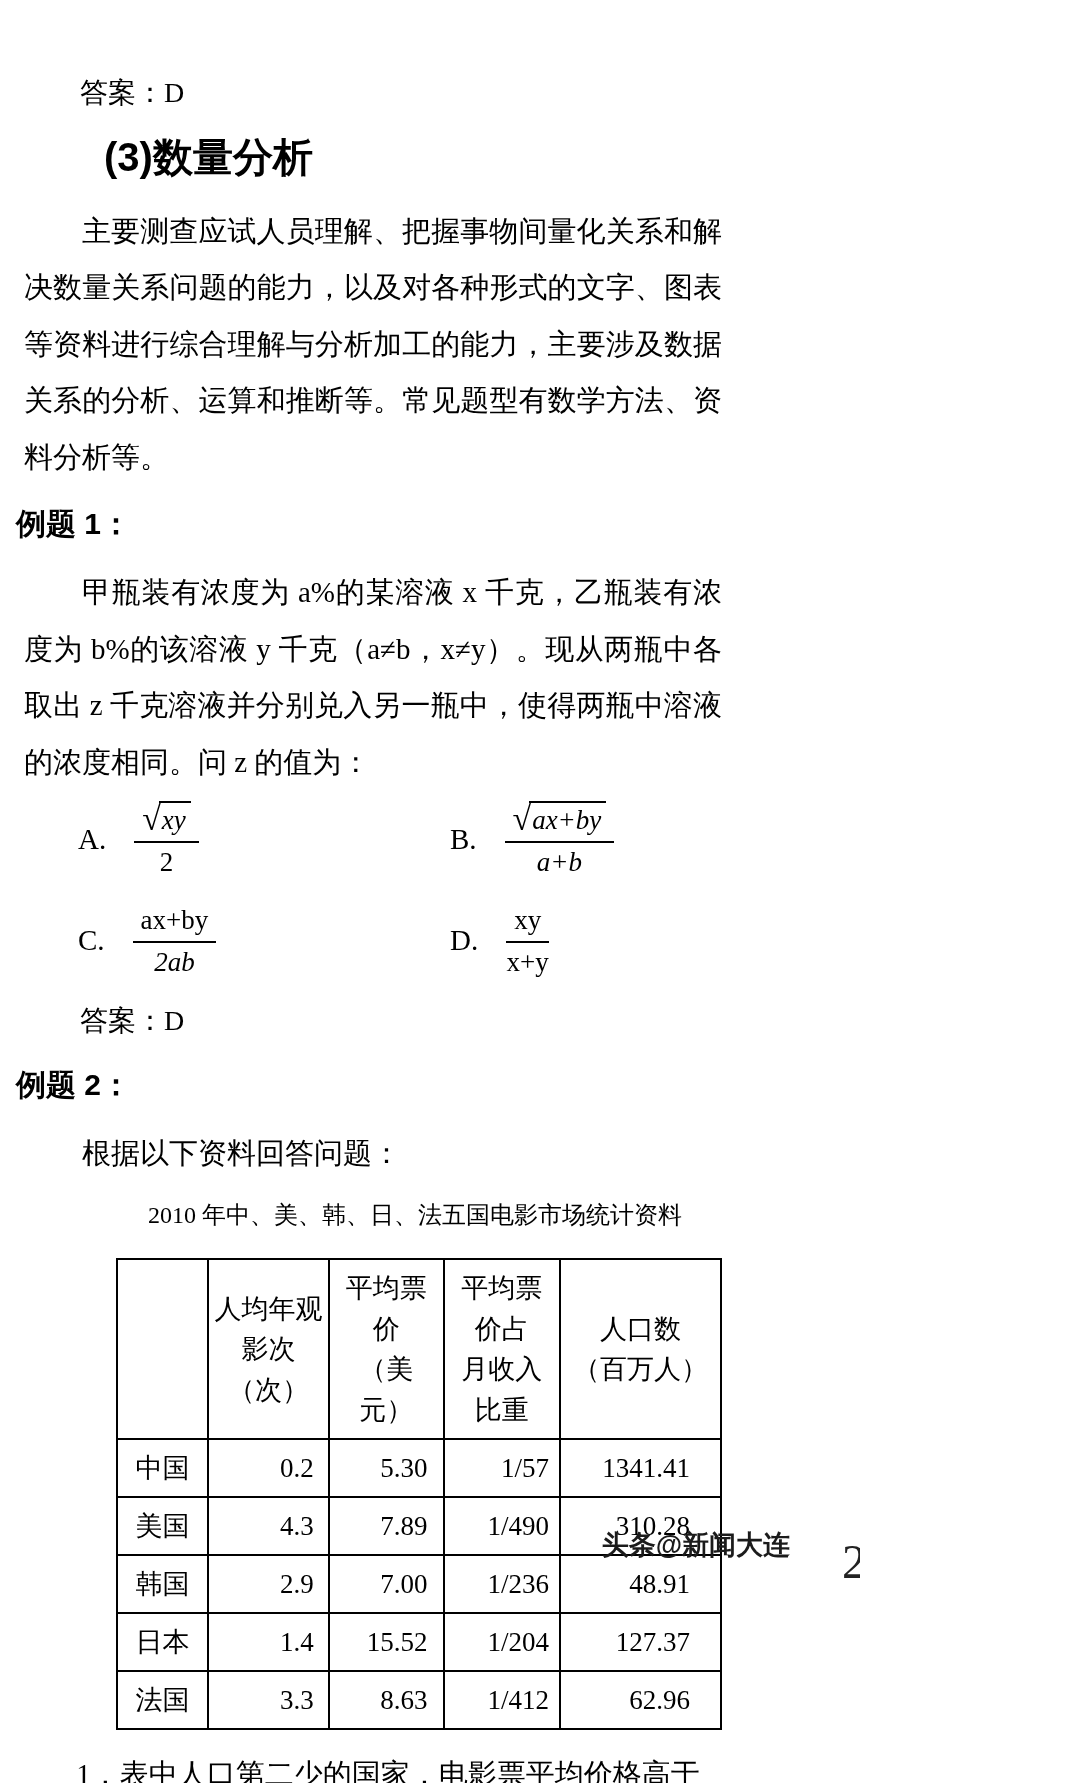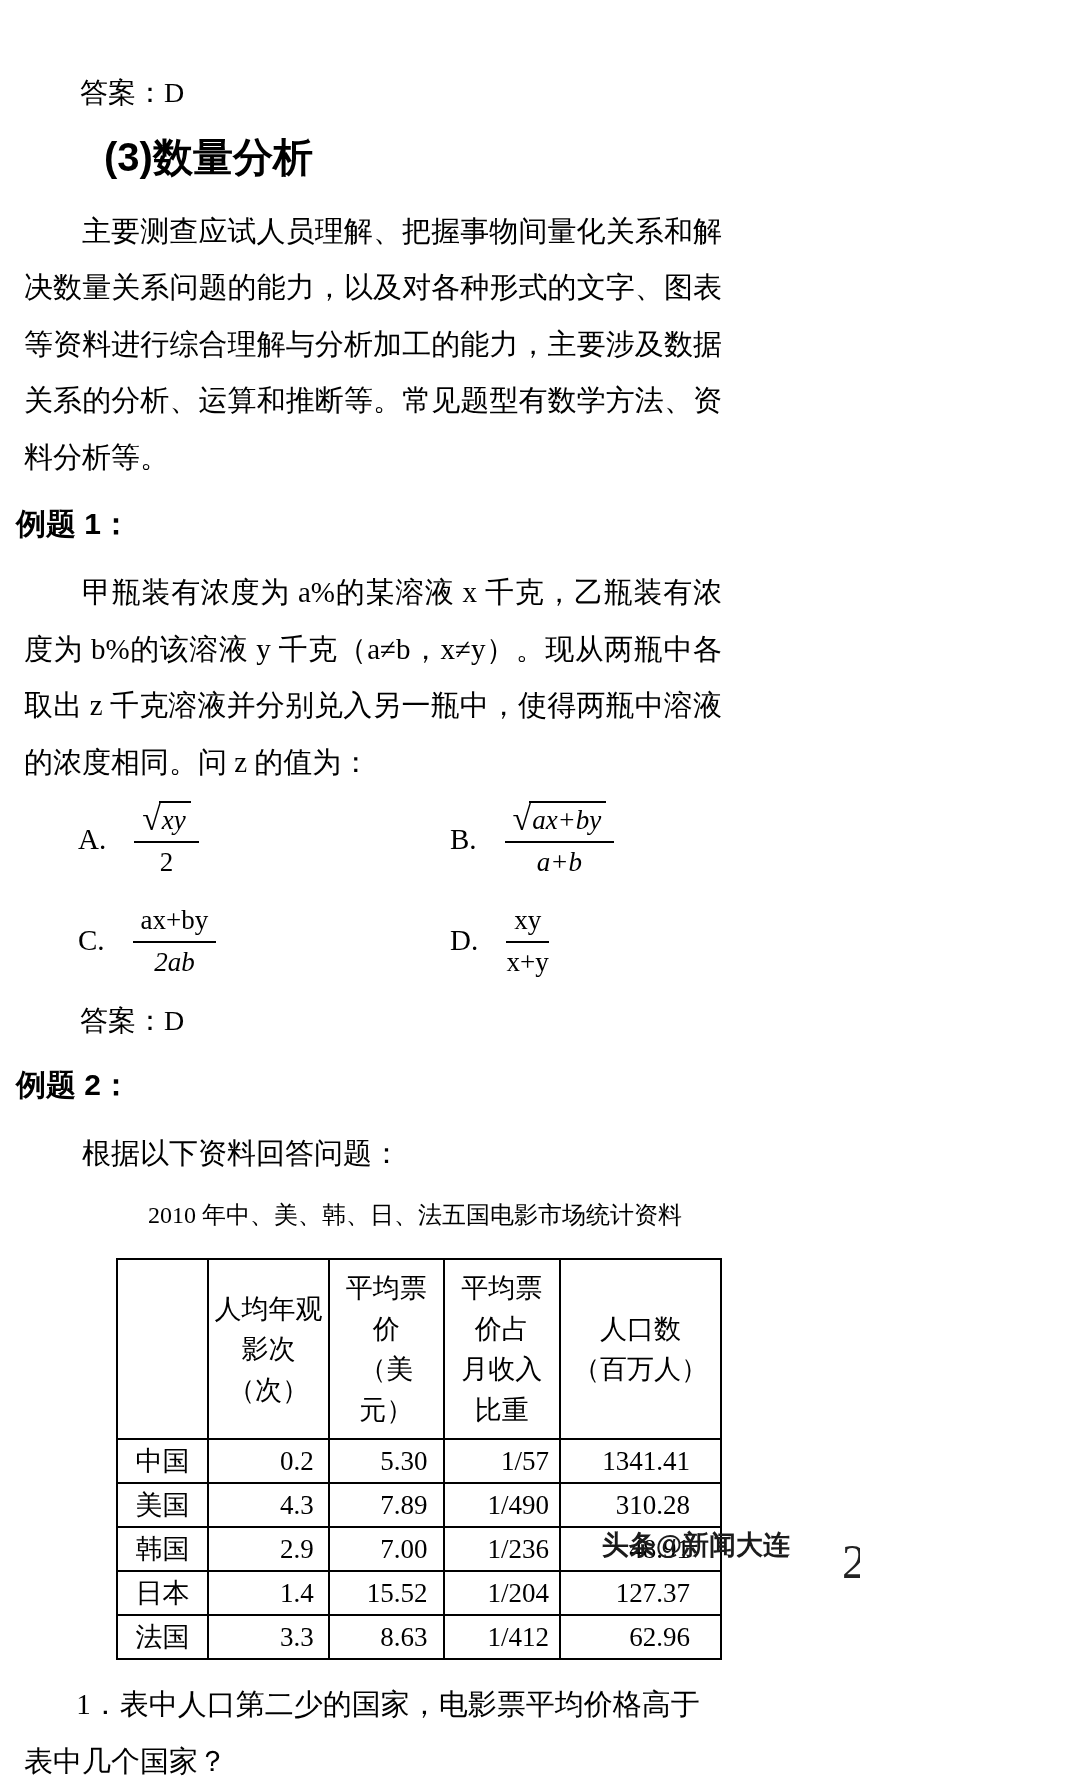--- a/index.html
+++ b/index.html
@@ -89,21 +89,21 @@
     border: 2px solid #000;
     font-weight: normal;
   }
   table.stat-table thead th {
     text-align: center;
     line-height: 1.5;
     padding: 8px 4px;
   }
   table.stat-table tbody td {
     line-height: 40px;
-    padding: 1px 0;
+    padding: 8px 0;
   }
   td.c-country { text-align: center; }
   td.c-times   { text-align: right; padding-right: 14px !important; }
   td.c-price   { text-align: right; padding-right: 15px !important; }
   td.c-ratio   { text-align: right; padding-right: 10px !important; }
   td.c-pop     { text-align: right; padding-right: 30px !important; }
   .hl { display: block; }
 
   .question-para { margin-top: 16px; text-indent: 1.8em; }
   .q-options { display: flex; padding-left: 52px; margin-top: 10px; }

